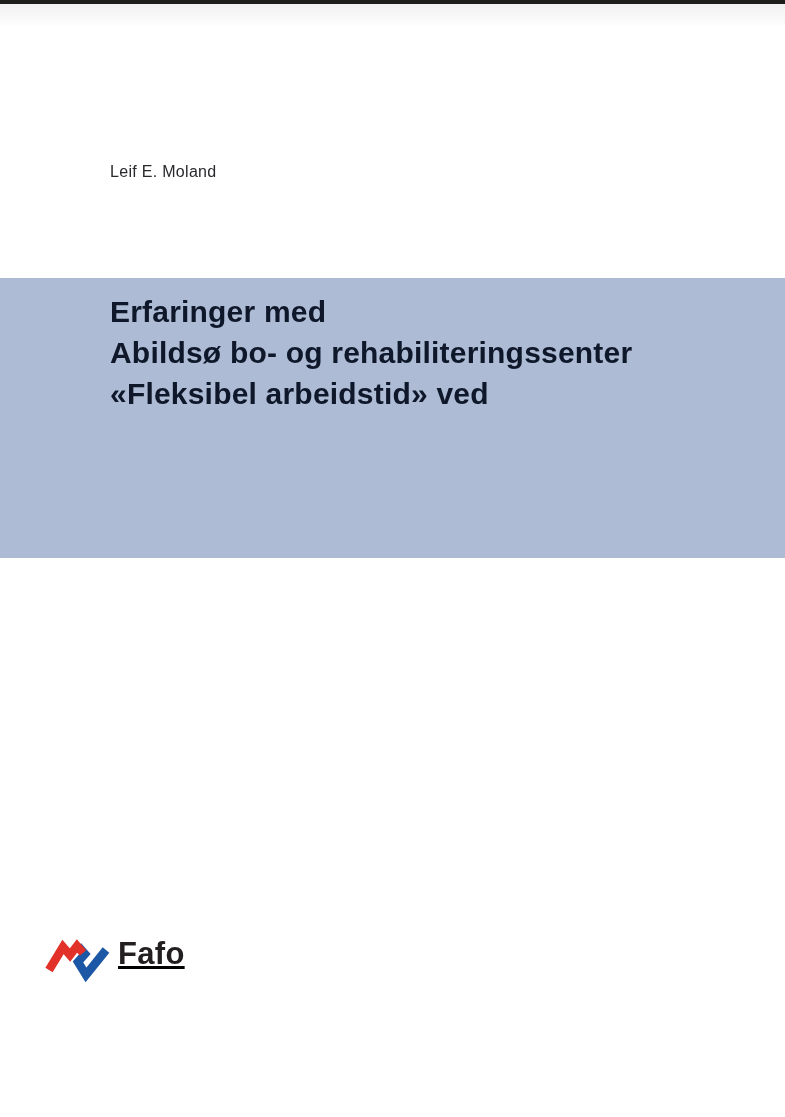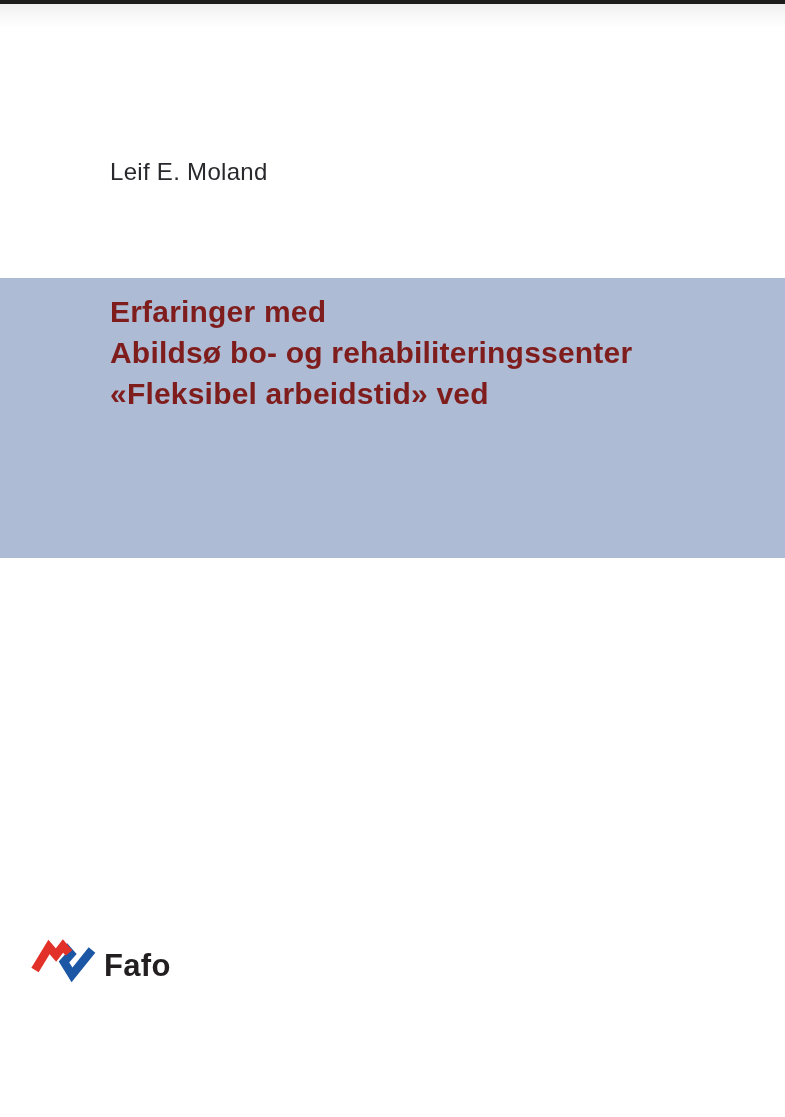--- a/index.html
+++ b/index.html
@@ -20,49 +20,50 @@
   .top-fade {
     position: absolute;
     top: 4px; left: 0;
     width: 100%; height: 24px;
     background: linear-gradient(#f1f1f2, #ffffff);
   }
   .author {
     position: absolute;
     left: 110px;
     top: 158px;
-    font-size: 24px;
+    font-size: 16px;
     line-height: 28px;
     color: #29282c;
     letter-spacing: 0.3px;
   }
   .title-band {
     position: absolute;
     left: 0;
     top: 278px;
     width: 100%;
     height: 280px;
     background: #adbcd4;
   }
   .report-title {
     position: absolute;
     left: 110px;
     top: 13px;
     font-size: 30px;
     font-weight: bold;
     line-height: 41px;
-    color: #7f1d1d;
+    color: #0f172a;
     letter-spacing: 0.2px;
   }
   .logo {
     position: absolute;
-    left: 30px;
+    left: 44px;
     top: 936px;
     display: flex;
-    align-items: flex-end;
+    align-items: flex-start;
+    text-decoration: underline;
   }
   .logo-mark {
     width: 66px;
     height: 48px;
     display: block;
   }
   .logo-text {
     font-size: 31px;
     font-weight: bold;
     color: #231f20;

